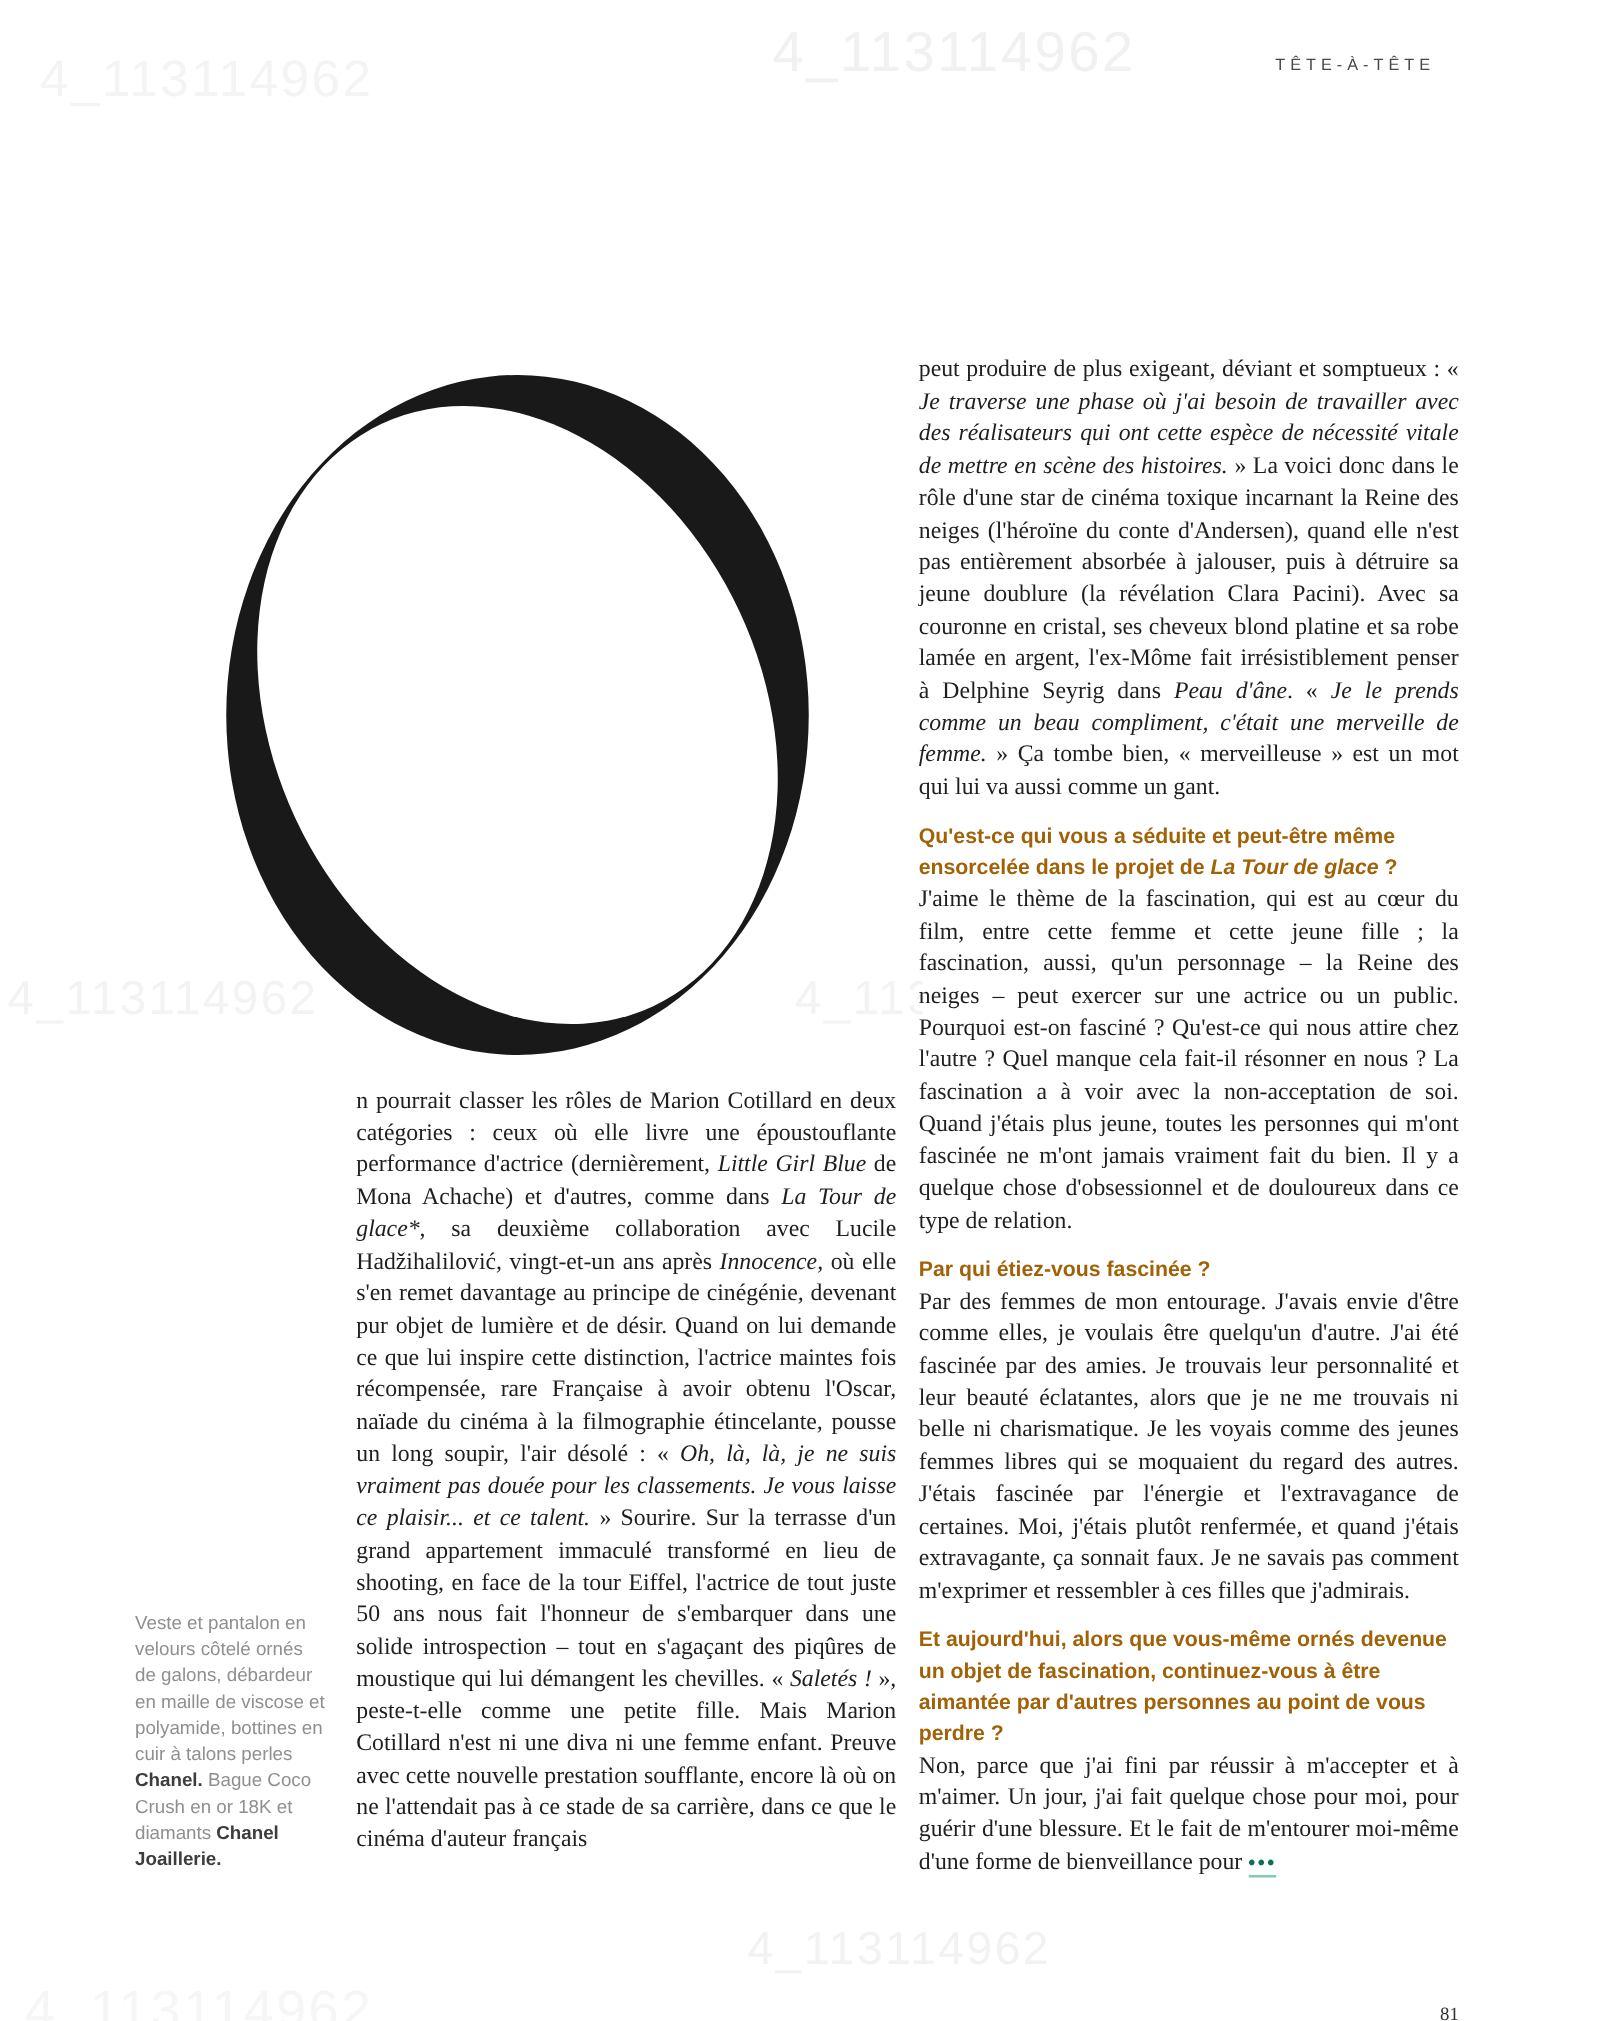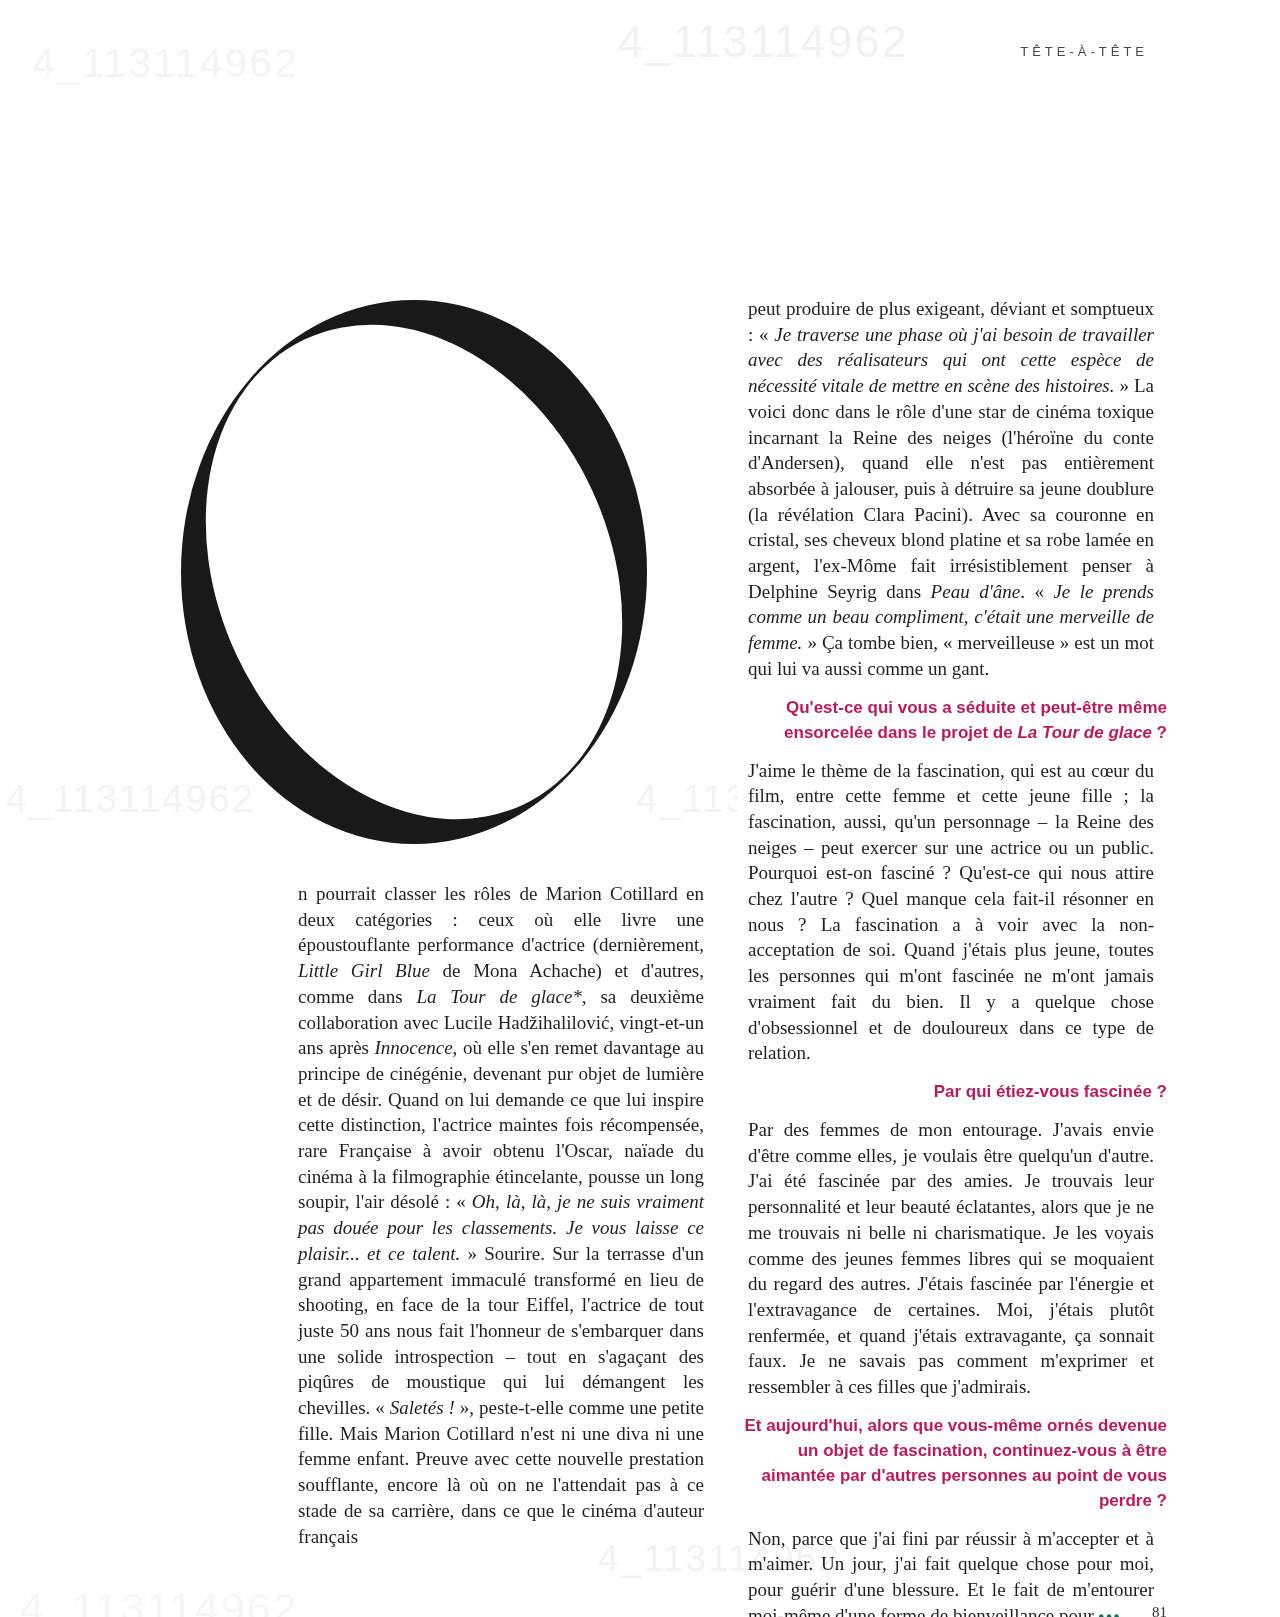--- a/index.html
+++ b/index.html
@@ -32,26 +32,26 @@
     color:#474747; font-weight:400;
   }
   .drop-cap-o { position:absolute; left:174px; top:294px; width:480px; height:556px; }
   .col {
     position:absolute; width:432px;
     font-size:19px; line-height:25.7px;
     color:#1f1f1f; text-align:justify;
   }
   .col-left  { left:285px; top:868px; }
   .col-right { left:735px; top:283px; }
-  .col p.body { margin:13px; }
+  .col p.body { margin:0; }
   .col p.question {
     font-family:"Liberation Sans", sans-serif;
     font-weight:700; font-size:17px; line-height:25px;
-    color:#be185d; margin:13px 0 1px 0;
-    text-align:right;
+    color:#a16207; margin:13px 0 1px 0;
+    text-align:left;
   }
   .it { font-style:italic; }
   .bd { font-weight:700; color:#3d3d3d; }
   .dots {
     color:#0f6f5a; font-weight:700; letter-spacing:2px;
     border-bottom:2px solid #82cbb0; padding-bottom:1px;
     font-family:"Liberation Sans", sans-serif; font-size:16px;
   }
   .caption {
     position:absolute; left:108px; top:1288px; width:152px;
@@ -91,16 +91,17 @@
   <div class="col col-right">
       <p class="body"><span>peut produire de plus exigeant, déviant et somptueux : « </span><span class="it">Je traverse une phase où j'ai besoin de travailler avec des réalisateurs qui ont cette espèce de nécessité vitale de mettre en scène des histoires.</span><span> » La voici donc dans le rôle d'une star de cinéma toxique incarnant la Reine des neiges (l'héroïne du conte d'Andersen), quand elle n'est pas entièrement absorbée à jalouser, puis à détruire sa jeune doublure (la révélation Clara Pacini). Avec sa couronne en cristal, ses cheveux blond platine et sa robe lamée en argent, l'ex-Môme fait irrésistiblement penser à Delphine Seyrig dans </span><span class="it">Peau d'âne</span><span>. « </span><span class="it">Je le prends comme un beau compliment, c'était une merveille de femme.</span><span> » Ça tombe bien, « merveilleuse » est un mot qui lui va aussi comme un gant.</span></p>
       <p class="question"><span>Qu'est-ce qui vous a séduite et peut-être même ensorcelée dans le projet de </span><span class="it">La Tour de glace</span><span> ?</span></p>
       <p class="body"><span>J'aime le thème de la fascination, qui est au cœur du film, entre cette femme et cette jeune fille ; la fascination, aussi, qu'un personnage – la Reine des neiges – peut exercer sur une actrice ou un public. Pourquoi est-on fasciné ? Qu'est-ce qui nous attire chez l'autre ? Quel manque cela fait-il résonner en nous ? La fascination a à voir avec la non-acceptation de soi. Quand j'étais plus jeune, toutes les personnes qui m'ont fascinée ne m'ont jamais vraiment fait du bien. Il y a quelque chose d'obsessionnel et de douloureux dans ce type de relation.</span></p>
       <p class="question"><span>Par qui étiez-vous fascinée ?</span></p>
       <p class="body"><span>Par des femmes de mon entourage. J'avais envie d'être comme elles, je voulais être quelqu'un d'autre. J'ai été fascinée par des amies. Je trouvais leur personnalité et leur beauté éclatantes, alors que je ne me trouvais ni belle ni charismatique. Je les voyais comme des jeunes femmes libres qui se moquaient du regard des autres. J'étais fascinée par l'énergie et l'extravagance de certaines. Moi, j'étais plutôt renfermée, et quand j'étais extravagante, ça sonnait faux. Je ne savais pas comment m'exprimer et ressembler à ces filles que j'admirais.</span></p>
       <p class="question"><span>Et aujourd'hui, alors que vous-même ornés devenue un objet de fascination, continuez-vous à être aimantée par d'autres personnes au point de vous perdre ?</span></p>
       <p class="body"><span>Non, parce que j'ai fini par réussir à m'accepter et à m'aimer. Un jour, j'ai fait quelque chose pour moi, pour guérir d'une blessure. Et le fait de m'entourer moi-même d'une forme de bienveillance pour </span><span class="dots">•••</span></p>
     </div>
 
+  <div class="caption"><span>Veste et pantalon en velours côtelé ornés de galons, débardeur en maille de viscose et polyamide, bottines en cuir à talons perles </span><span class="bd">Chanel.</span><span> Bague Coco Crush en or 18K et diamants </span><span class="bd">Chanel Joaillerie.</span></div>
 
   <div class="page-number">81</div>
 
 </div>
 
 </body></html>

